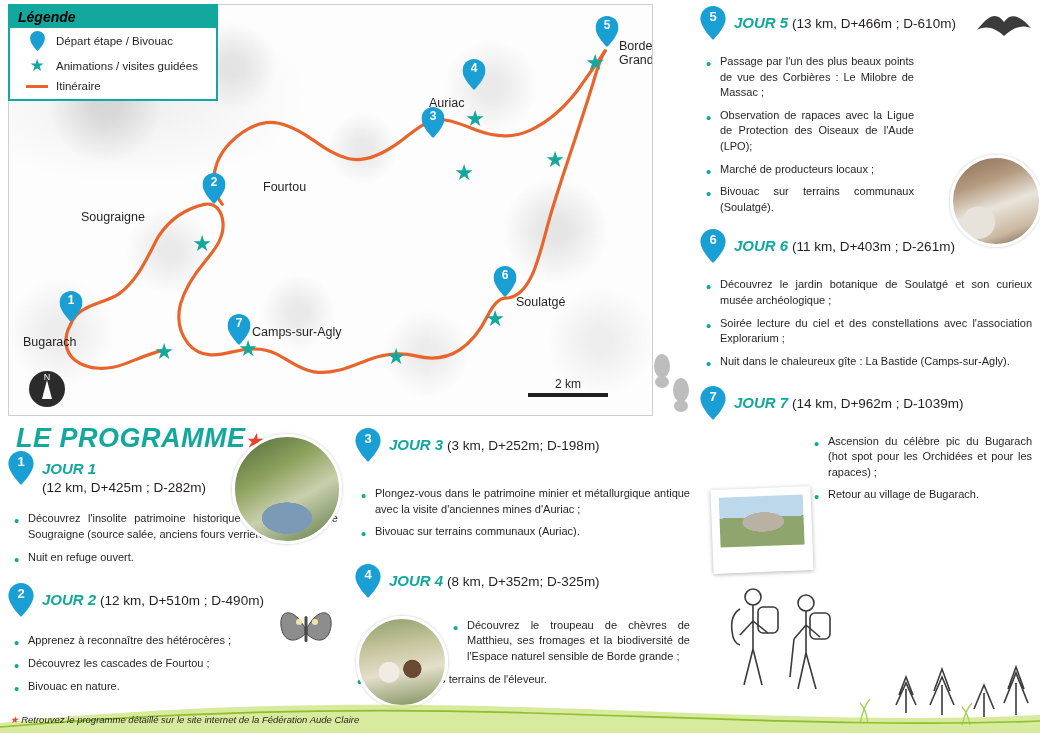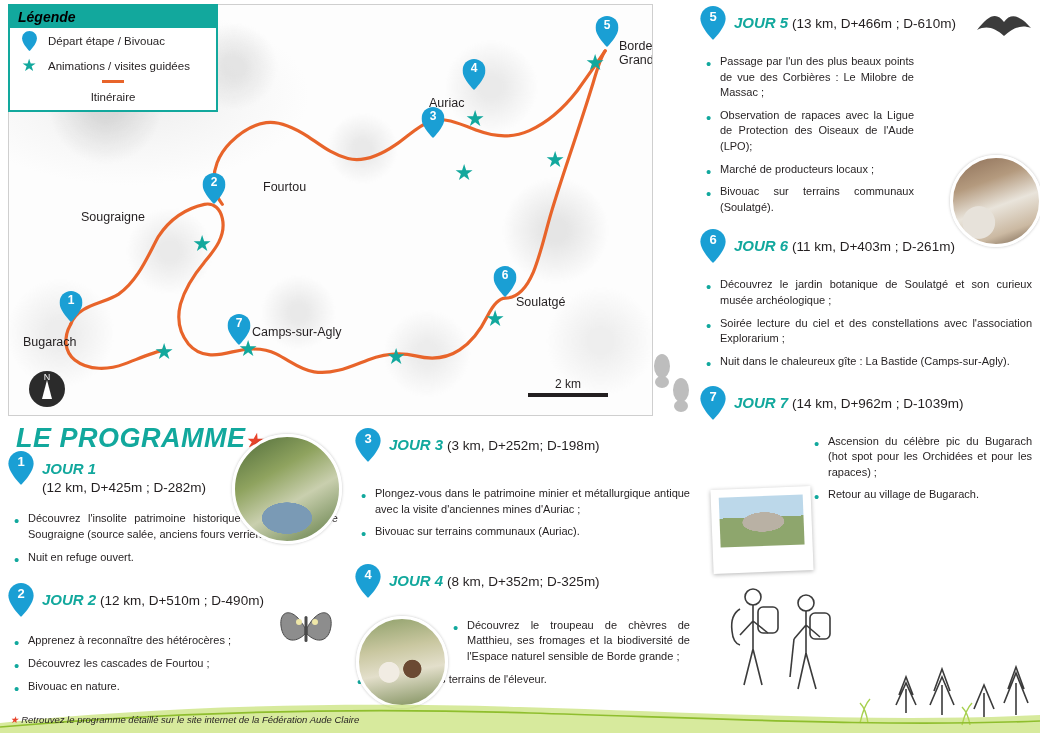--- a/index.html
+++ b/index.html
@@ -63,23 +63,23 @@
   
   #legend {
     position:absolute; left:8px; top:4px; width:210px;
     border:2px solid #12a89d; background:#ffffff;
   }
   #legend .lg-head {
     background:#12a89d; color:#000000; font-size:14px; font-weight:bold;
     padding:3px 8px; font-style:italic;
   }
   #legend .lg-row {
-    display:flex; align-items:center; gap:8px; padding:3px 8px; font-size:11.5px;
-  }
-  #legend .lg-row:last-child { padding-bottom:7px;flex-direction:column; }
+    display:flex; align-items:center; gap:8px; padding:3px 16px; font-size:11.5px;
+  }
+  #legend .lg-row:last-child { padding-bottom:7px; }
   #legend .sw { width:22px; display:flex; justify-content:center; }
 
   
   #compass {
     position:absolute; left:20px; top:366px; width:36px; height:36px;
     border-radius:50%; background:#2b2b2b; color:#fff;
   }
   #compass .n { position:absolute; left:0; right:0; top:1px; text-align:center; font-size:9px; }
   #compass .arrow {
     position:absolute; left:50%; top:9px; transform:translateX(-50%);

